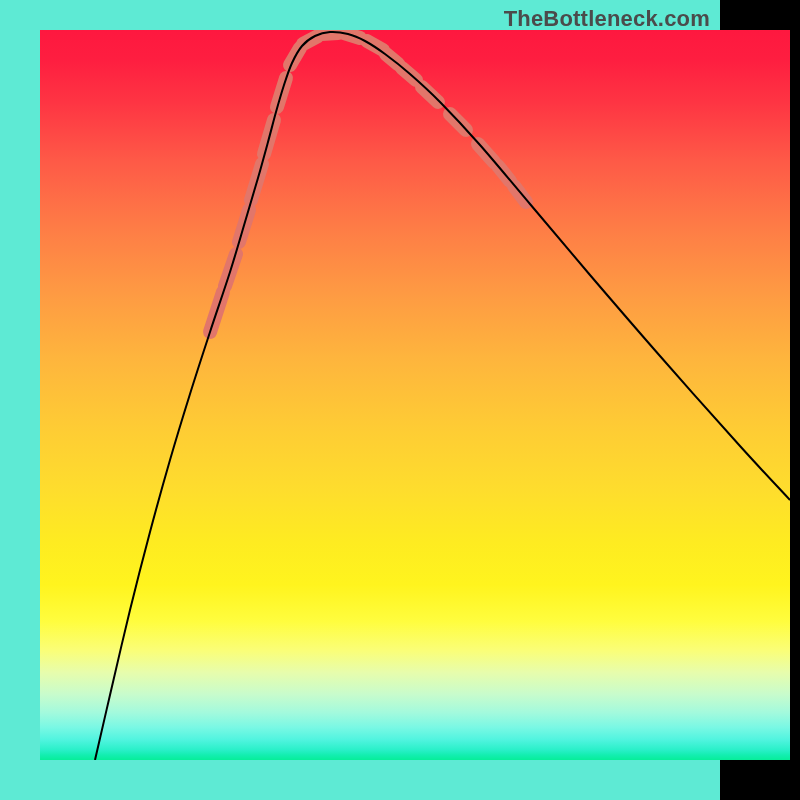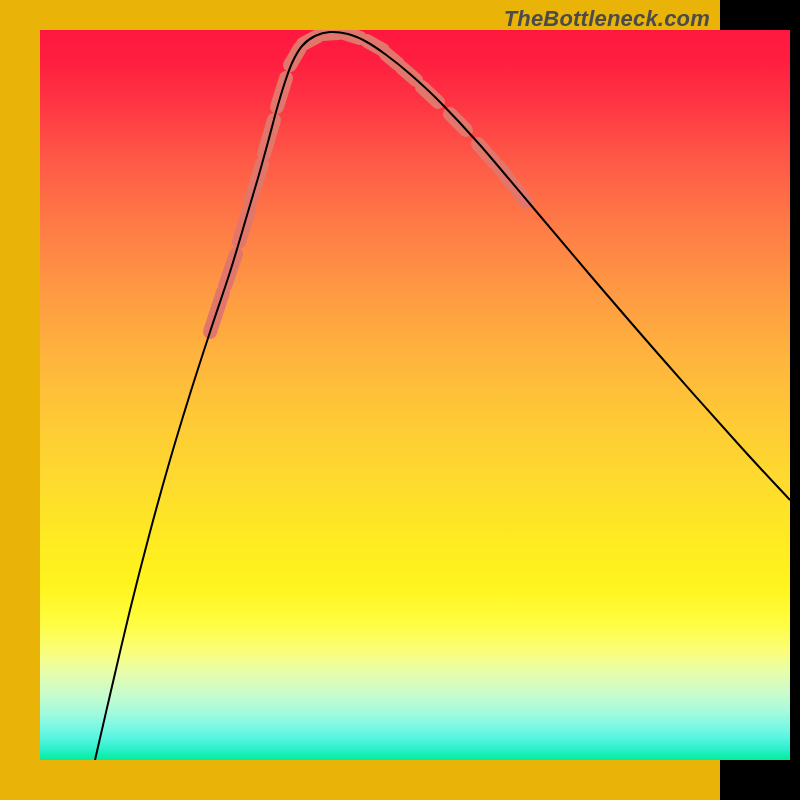--- a/index.html
+++ b/index.html
@@ -10,22 +10,21 @@
     background: #000000;
     overflow: hidden;
     font-family: Arial, Helvetica, sans-serif;
   }
   .frame {
     position: absolute;
     top: 0;
     left: 0;
     width: 720px;
     height: 800px;
-    background: #eab308;
-    font-style: italic;
+    background: #5eead4;
   }
   .watermark {
     position: absolute;
     top: 6px;
     right: 10px;
     color: #4b4b4b;
     font-size: 22px;
     font-weight: 600;
     letter-spacing: 0.2px;
     z-index: 30;

